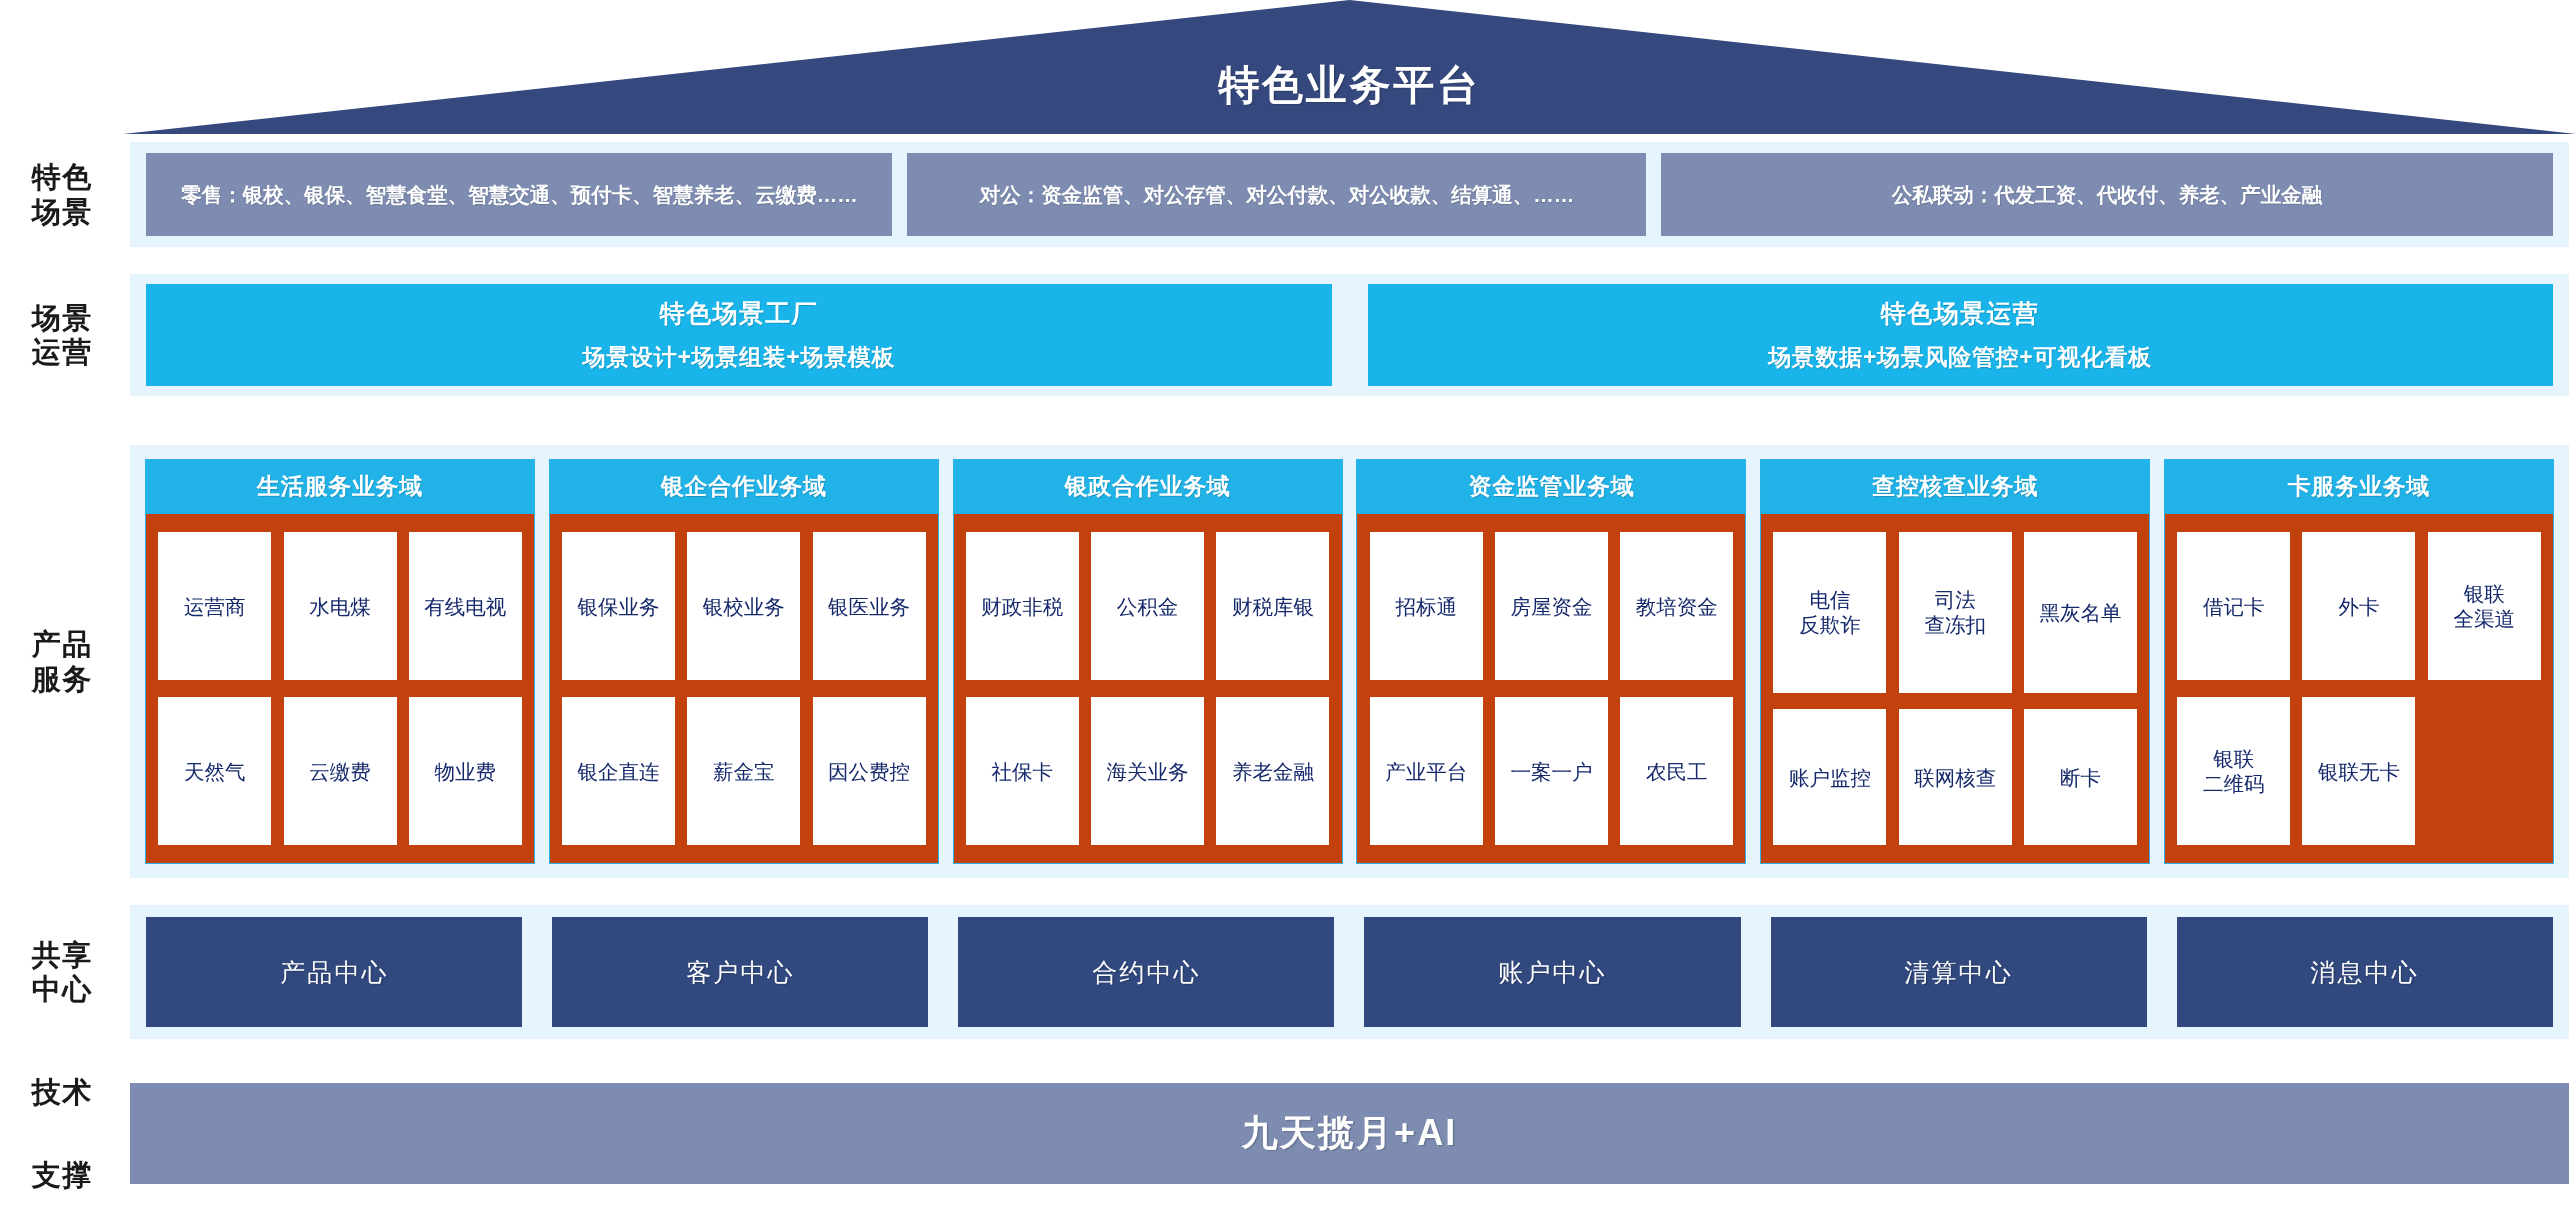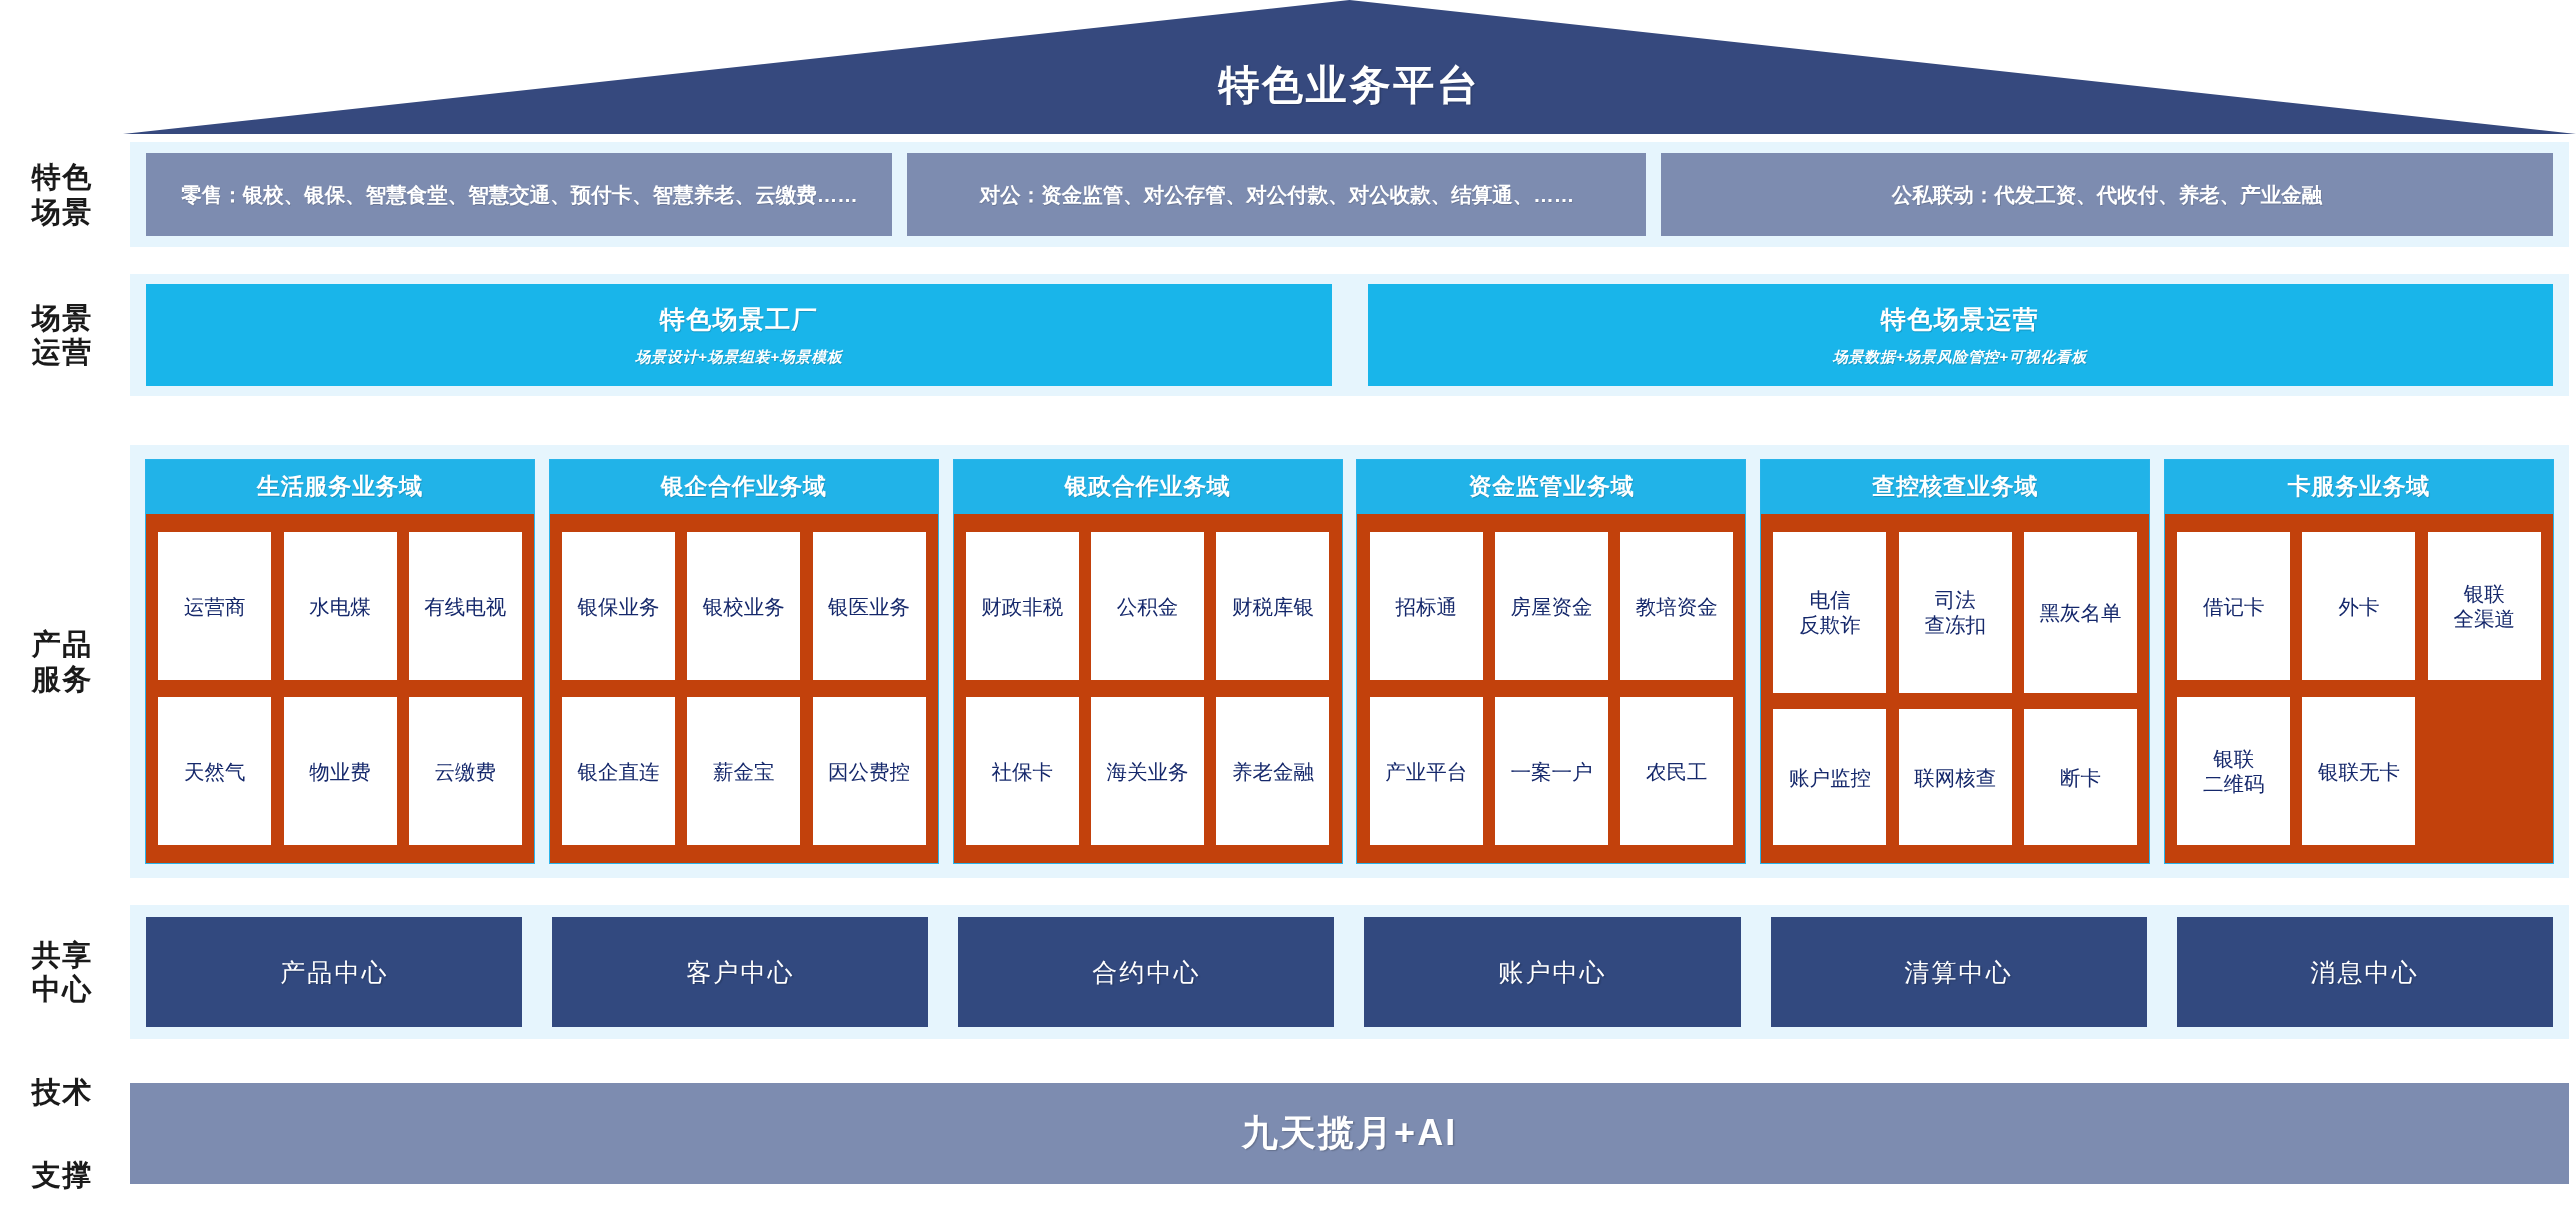--- a/index.html
+++ b/index.html
@@ -56,21 +56,21 @@
 
   
   #ops-band{top:274px;height:122px;padding:9.6px 16.4px;}
   .ops-flex{display:flex;gap:36px;height:100%;width:100%;box-sizing:border-box;}
   .ops-box{
     flex:1 1 0;background:#19b5ea;color:#fff;
     display:flex;flex-direction:column;align-items:center;justify-content:center;
     text-shadow:0.7px 0.7px 0.7px rgba(0,0,0,.18);
   }
   .ops-title{font-size:25px;font-weight:bold;letter-spacing:1.4px;margin-bottom:12.3px;}
-  .ops-sub{font-size:15px;font-weight:bold;letter-spacing:0.7px;font-style:italic;}
+  .ops-sub{font-size:23px;font-weight:bold;letter-spacing:0.7px;}
 
   
   #prod-band{top:445px;height:433px;padding:13.7px 15px;}
   .prod-flex{display:flex;gap:13.7px;height:100%;width:100%;box-sizing:border-box;}
   .prod-col{
     flex:1 1 0;display:flex;flex-direction:column;
     border:1.4px solid #2ab4ea;background:#c2410c;box-sizing:border-box;
   }
   .prod-head{
     background:#21b3e8;color:#fff;text-align:center;
@@ -169,22 +169,22 @@
 
   <div class="band" id="prod-band">
     <div class="prod-flex" id="prod-flex">
         <div class="prod-col">
           <div class="prod-head">生活服务业务域</div>
           <div class="prod-body">
             <div class="prod-cell">运营商</div>
             <div class="prod-cell">水电煤</div>
             <div class="prod-cell">有线电视</div>
             <div class="prod-cell">天然气</div>
+            <div class="prod-cell">云缴费</div>
             <div class="prod-cell">物业费</div>
-            <div class="prod-cell">云缴费</div>
           </div>
         </div>
         <div class="prod-col">
           <div class="prod-head">银企合作业务域</div>
           <div class="prod-body">
             <div class="prod-cell">银保业务</div>
             <div class="prod-cell">银校业务</div>
             <div class="prod-cell">银医业务</div>
             <div class="prod-cell">银企直连</div>
             <div class="prod-cell">薪金宝</div>

